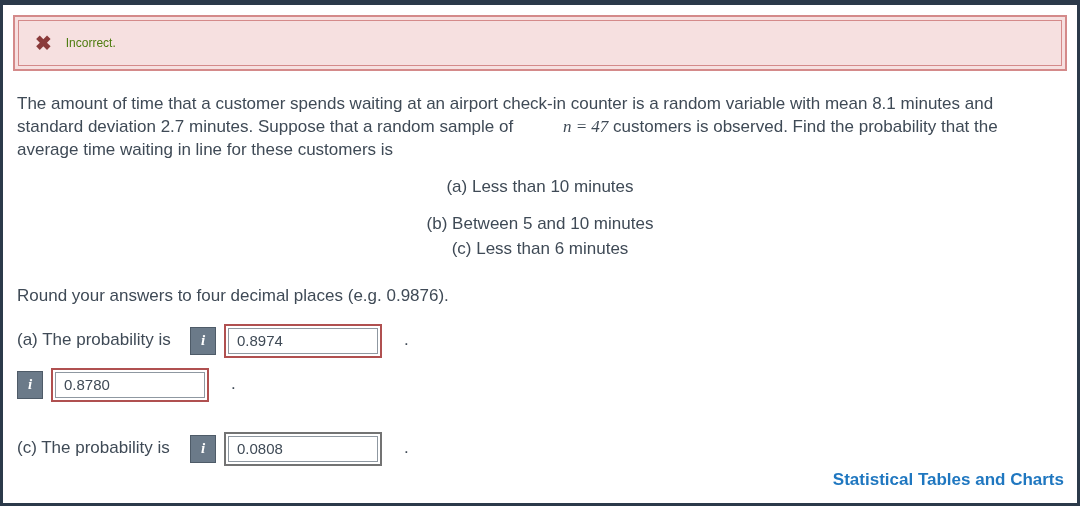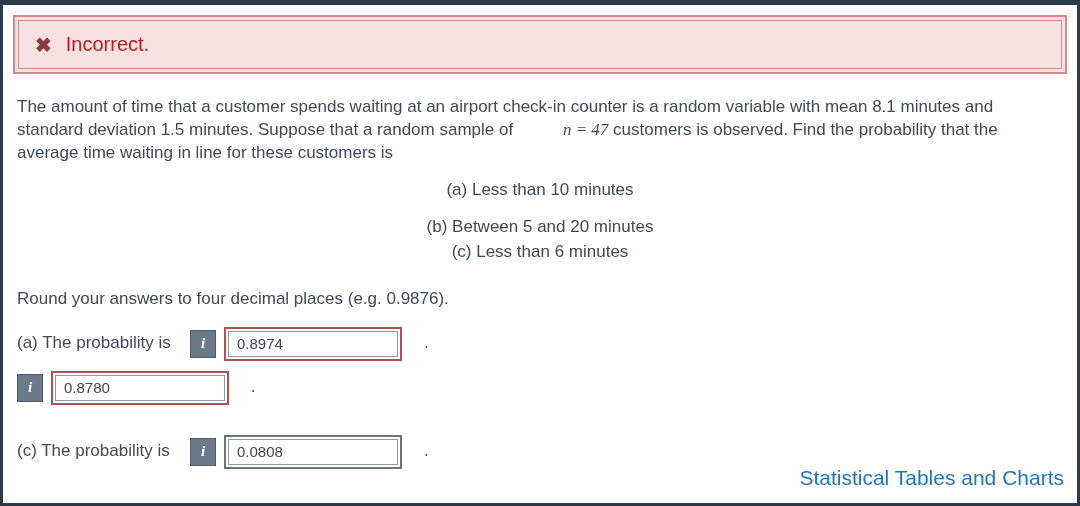--- a/index.html
+++ b/index.html
@@ -31,22 +31,22 @@
     align-items: center;
     gap: 14px;
   }
   .x-icon {
     color: #8a3a3a;
     font-weight: bold;
     font-size: 20px;
     line-height: 1;
   }
   .alert-text {
-    color: #b91c1c;
-    font-size: 20px;
+    color: #4d7c0f;
+    font-size: 12px;
   }
   .content {
     padding: 0 4px;
     font-size: 17px;
     line-height: 1.35;
     color: #3f4a56;
   }
   .problem { margin-bottom: 14px; }
   .parts p { margin: 2px 0; text-align: center; }
   .round { margin: 24px 0 16px 0; }
@@ -75,59 +75,60 @@
     border: 2px solid #b05050;
     padding: 2px;
     display: inline-block;
   }
   .input-wrap-outer.plain {
     border: 2px solid #737373;
   }
   .input-wrap-outer input {
     border: 1px solid #8f98a1;
     height: 26px;
-    width: 170px;
+    width: 150px;
     padding: 0 8px;
     font-size: 15px;
     color: #3f4a56;
     outline: none;
   }
   .period { margin-left: 14px; }
   .gap { height: 10px; }
   .stat-link {
     position: absolute;
     right: 16px;
     bottom: 16px;
     color: #1f77c0;
-    font-size: 21px;
+    font-size: 17px;
     cursor: pointer;
+    font-weight: bold;
   }
   .ital { font-style: italic; font-family: 'Times New Roman', serif; margin-left: 45px; }
 </style>
 </head>
 <body>
 
 <div class="frame">
 
   <div class="alert-outer">
     <div class="alert-inner">
       <span class="x-icon">✖</span>
       <span class="alert-text">Incorrect.</span>
     </div>
   </div>
 
   <div class="content">
     <p class="problem">
-      <span>The amount of time that a customer spends waiting at an airport check-in counter is a random variable with mean 8.1 minutes and standard deviation 1.5 minutes. Suppose that a random sample of </span><span class="ital">n = 47</span><span> customers is observed. Find the probability that the average time waiting in line for these customers is</span>
+      <span>The amount of time that a customer spends waiting at an airport check-in counter is a random variable with mean 8.1 minutes and standard deviation 2.7 minutes. Suppose that a random sample of </span><span class="ital">n = 47</span><span> customers is observed. Find the probability that the average time waiting in line for these customers is</span>
     </p>
 
     <div class="parts">
       <p>(a) Less than 10 minutes</p>
       <div class="gap"></div>
-      <p>(b) Between 5 and 20 minutes</p>
+      <p>(b) Between 5 and 10 minutes</p>
       <p>(c) Less than 6 minutes</p>
     </div>
 
     <p class="round">Round your answers to four decimal places (e.g. 0.9876).</p>
 
     <div class="answer-row">
       <span class="answer-label">(a) The probability is</span>
       <span class="info-icon">i</span>
       <span class="input-wrap-outer">
         <input type="text" value="0.8974" style="">

